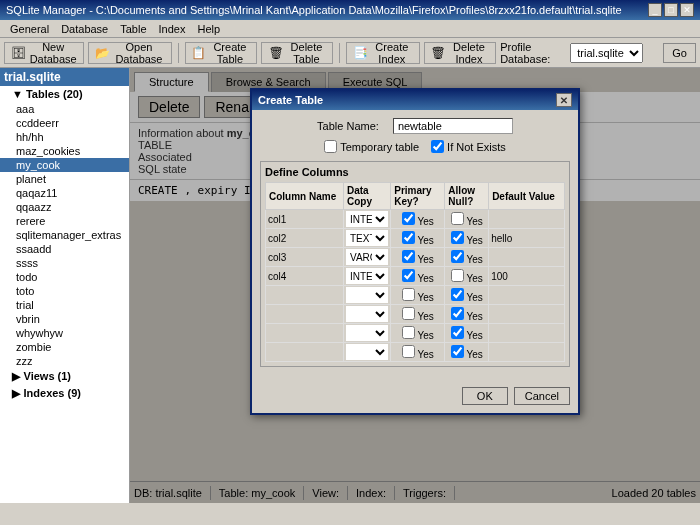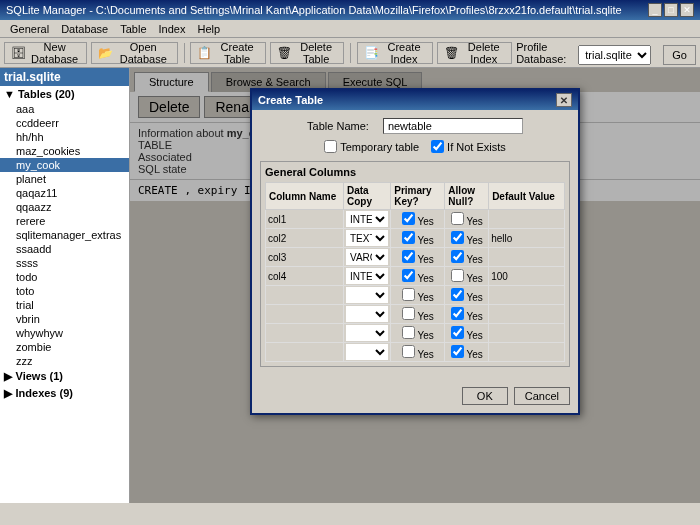--- a/index.html
+++ b/index.html
@@ -86,22 +86,22 @@
     }
     .toolbar-separator {
       width: 1px;
       height: 20px;
       background: #999;
       margin: 0 2px;
     }
     .profile-section {
       margin-left: auto;
       display: flex;
-      align-items: flex-end;
-      gap: 12px;
+      align-items: center;
+      gap: 20px;
     }
     .profile-select {
       font-size: 11px;
       height: 20px;
       padding: 0 2px;
     }
     .go-btn {
       padding: 1px 8px;
       font-size: 11px;
       background: #d4d0c8;
@@ -125,21 +125,21 @@
       font-size: 11px;
     }
     .sidebar-title {
       background: #3a6ea5;
       color: white;
       padding: 2px 4px;
       font-weight: bold;
       font-size: 12px;
     }
     .sidebar-section {
-      padding: 2px 4px;
+      padding: 2px 12px;
       font-weight: bold;
       cursor: pointer;
     }
     .sidebar-item {
       padding: 1px 16px;
       cursor: pointer;
     }
     .sidebar-item.active {
       background: #3a6ea5;
       color: white;
@@ -286,21 +286,21 @@
       align-items: center;
       justify-content: center;
       gap: 14px;
       margin-bottom: 6px;
     }
     .table-name-input {
       border: 1px inset #999;
       background: white;
       padding: 1px 4px;
       font-size: 11px;
-      width: 140px;
+      width: 120px;
     }
     .options-row {
       display: flex;
       align-items: center;
       justify-content: center;
       gap: 12px;
       margin-bottom: 8px;
       font-size: 11px;
     }
     .checkbox-label {
@@ -514,21 +514,21 @@
               <input type="checkbox" style="">
               <span>Temporary table</span>
             </label>
             <label class="checkbox-label">
               <input type="checkbox" checked="" style="">
               <span>If Not Exists</span>
             </label>
           </div>
 
           <div class="columns-group">
-            <div class="columns-group-title">General Columns</div>
+            <div class="columns-group-title">Define Columns</div>
             <table class="columns-table">
               <thead>
                 <tr>
                   <th>Column Name</th>
                   <th>Data Copy</th>
                   <th>Primary Key?</th>
                   <th>Allow Null?</th>
                   <th>Default Value</th>
                 </tr>
               </thead>
@@ -594,14 +594,27 @@
           </div>
         </div>
 
         <div class="dialog-buttons">
           <button class="dialog-ok">OK</button>
           <button class="dialog-cancel">Cancel</button>
         </div>
       </div>
     </div>
 
+    <div class="status-bar">
+      <span class="status-item">DB: trial.sqlite</span>
+      <div class="status-separator"></div>
+      <span class="status-item">Table: my_cook</span>
+      <div class="status-separator"></div>
+      <span class="status-item">View:</span>
+      <div class="status-separator"></div>
+      <span class="status-item">Index:</span>
+      <div class="status-separator"></div>
+      <span class="status-item">Triggers:</span>
+      <div class="status-separator"></div>
+      <span class="status-item" style="margin-left:auto;">Loaded 20 tables</span>
+    </div>
   </div>
 </div>
 
 </body></html>

